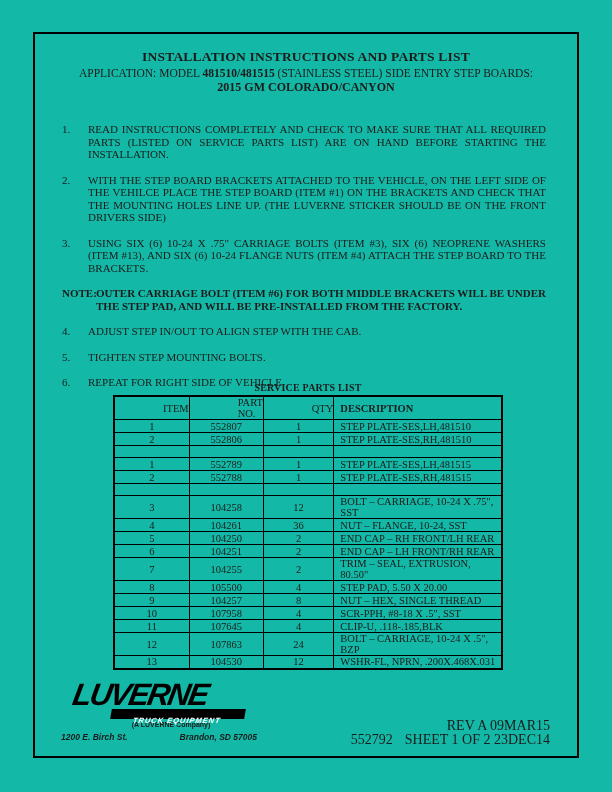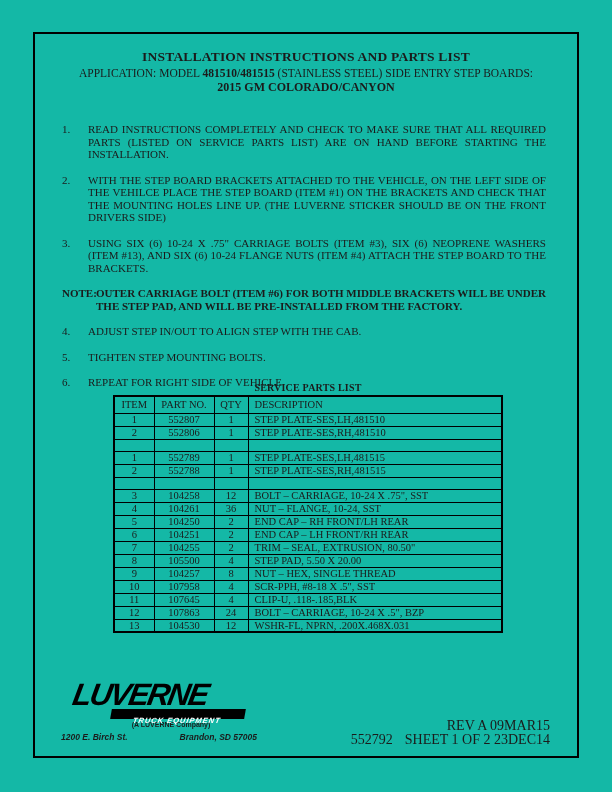--- a/index.html
+++ b/index.html
@@ -30,22 +30,22 @@
   .step .num { width: 26px; flex: 0 0 26px; }
   .step .txt { flex: 1; text-align: justify; }
   .note .num { width: 34px; flex: 0 0 34px; font-weight: bold; }
   .note .txt { font-weight: bold; text-align: left; }
 
   
   .parts-section { position: absolute; left: 78px; top: 348px; width: 390px; }
   .parts-heading { font-size: 10px; font-weight: bold; text-align: center; letter-spacing: 0.2px; margin-bottom: 2px; }
   table.parts { border-collapse: collapse; width: 100%; border: 2px solid #000; }
   table.parts th, table.parts td { border: 1px solid #000; font-size: 10.5px; }
-  table.parts th { height: 17px; font-weight: normal; text-align: center; vertical-align: middle; }
-  table.parts th.desc { text-align: left; padding-left: 6px; }
+  table.parts th { height: 17px; font-weight: normal; text-align: left; vertical-align: middle; padding-left: 48px; }
+  table.parts th.desc { text-align: left; padding-left: 6px; font-weight: bold; }
   table.parts td { height: 13px; text-align: center; vertical-align: middle; padding: 0 2px; }
   table.parts td.desc { text-align: left; padding-left: 6px; }
   table.parts tr.spacer td { height: 12px; }
   .col-item { width: 40px; } .col-part { width: 60px; font-family: Liberation Serif, serif; } .col-qty { width: 34px; }
 
   
   .logo-block { position: absolute; left: 26px; top: 648px; width: 196px; }
   .logo-word {
     font-family: "Liberation Sans", "DejaVu Sans", sans-serif;
     font-weight: bold; font-style: italic;

